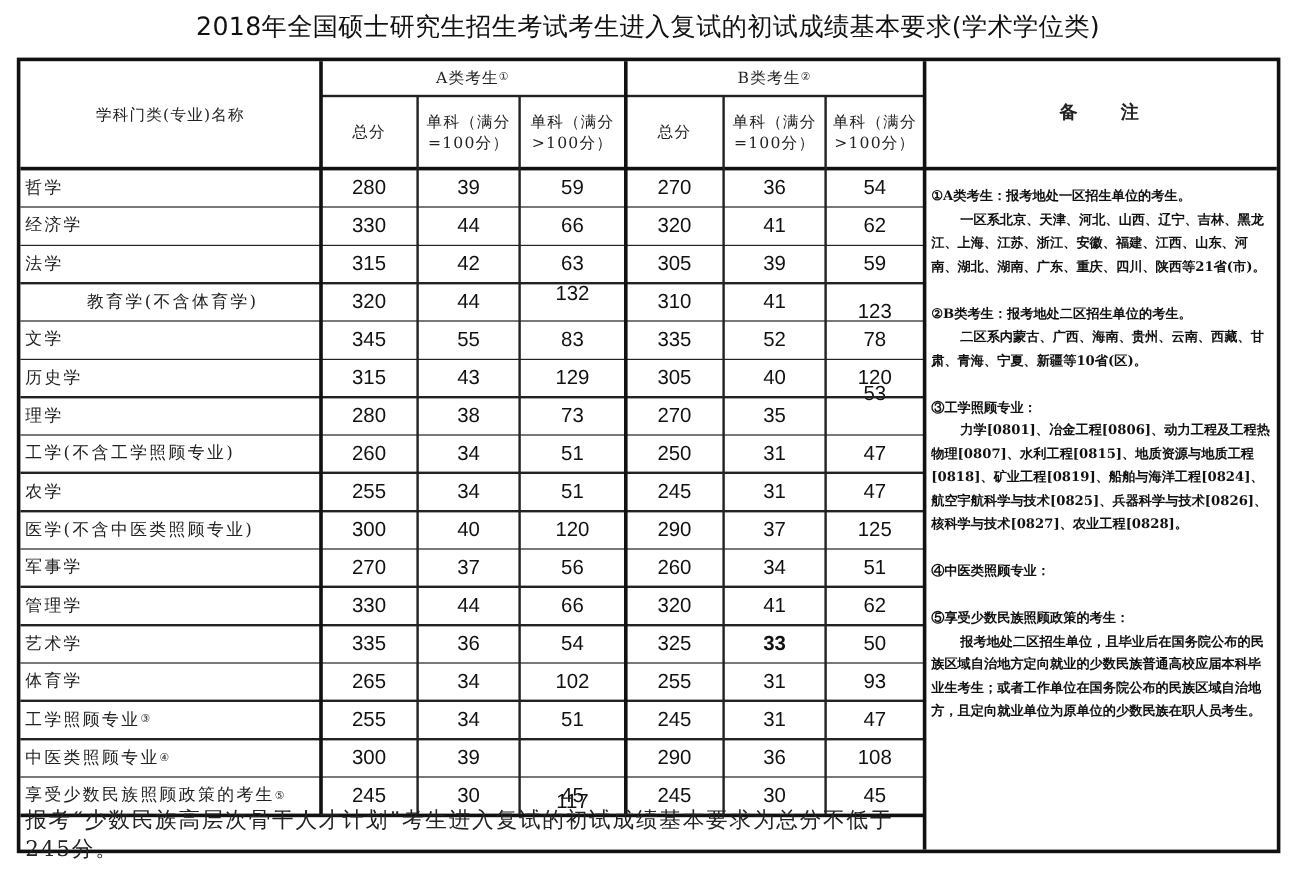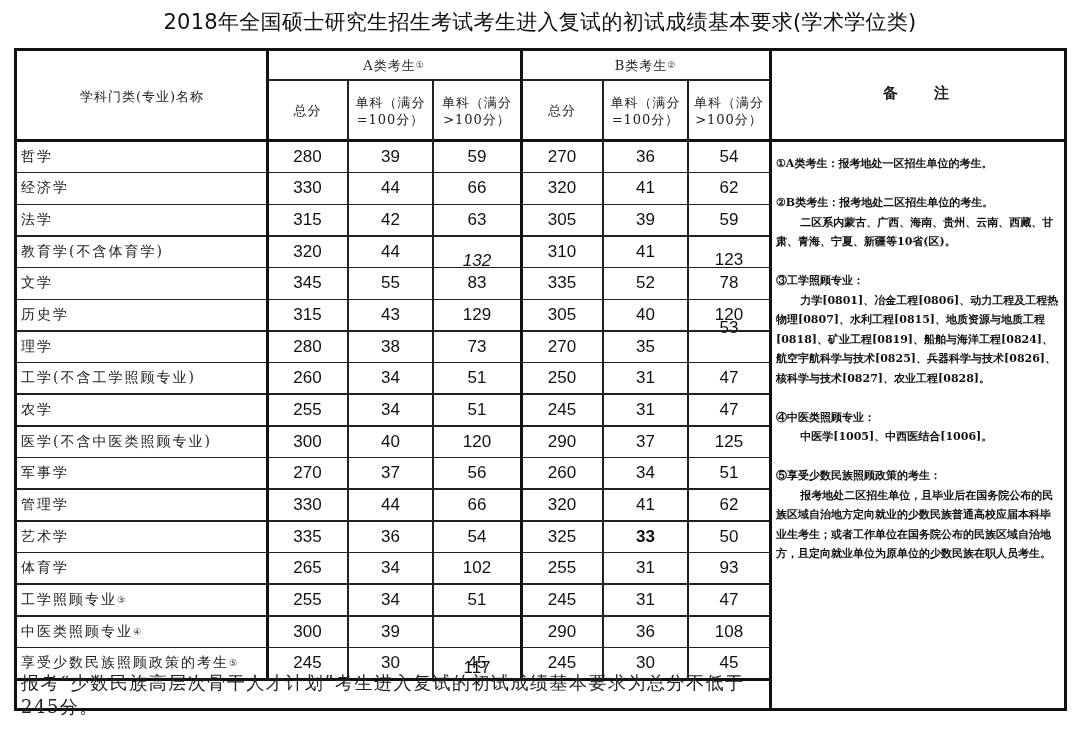--- a/index.html
+++ b/index.html
@@ -80,26 +80,26 @@
     <div class="cell num" style="left: 688px; top: 172.65px; width: 82px; height: 31.65px;">62</div>
     <div class="cell name" style="left: 17px; top: 204.3px; width: 250px; height: 31.65px;">
       <span>法学</span>
     </div>
     <div class="cell num" style="left: 267px; top: 204.3px; width: 81px; height: 31.65px;">315</div>
     <div class="cell num" style="left: 348px; top: 204.3px; width: 85px; height: 31.65px;">42</div>
     <div class="cell num" style="left: 433px; top: 204.3px; width: 88px; height: 31.65px;">63</div>
     <div class="cell num" style="left: 521px; top: 204.3px; width: 82px; height: 31.65px;">305</div>
     <div class="cell num" style="left: 603px; top: 204.3px; width: 85px; height: 31.65px;">39</div>
     <div class="cell num" style="left: 688px; top: 204.3px; width: 82px; height: 31.65px;">59</div>
-    <div class="cell name" style="left: 17px; top: 235.95px; width: 250px; height: 31.65px;">
+    <div class="cell name" style="left: 17px; top: 235.95px; width: 250px; height: 31.65px; justify-content: center;">
       <span>教育学(不含体育学)</span>
     </div>
     <div class="cell num" style="left: 267px; top: 235.95px; width: 81px; height: 31.65px;">320</div>
     <div class="cell num" style="left: 348px; top: 235.95px; width: 85px; height: 31.65px;">44</div>
-    <div class="cell num" style="left: 433px; top: 245px; width: 88px; height: 31.65px; font-style: italic;">132</div>
+    <div class="cell num" style="left: 433px; top: 229px; width: 88px; height: 31.65px;">132</div>
     <div class="cell num" style="left: 521px; top: 235.95px; width: 82px; height: 31.65px;">310</div>
     <div class="cell num" style="left: 603px; top: 235.95px; width: 85px; height: 31.65px;">41</div>
     <div class="cell num" style="left: 688px; top: 235.95px; width: 82px; height: 48px;">123</div>
     <div class="cell name" style="left: 17px; top: 267.6px; width: 250px; height: 31.65px;">
       <span>文学</span>
     </div>
     <div class="cell num" style="left: 267px; top: 267.6px; width: 81px; height: 31.65px;">345</div>
     <div class="cell num" style="left: 348px; top: 267.6px; width: 85px; height: 31.65px;">55</div>
     <div class="cell num" style="left: 433px; top: 267.6px; width: 88px; height: 31.65px;">83</div>
     <div class="cell num" style="left: 521px; top: 267.6px; width: 82px; height: 31.65px;">335</div>
@@ -245,25 +245,25 @@
     <div class="vline" style="left: 602px; top: 80px; height: 599.05px;"></div>
     <div class="vline" style="left: 687px; top: 80px; height: 599.05px;"></div>
     <div class="vline thick" style="left: 769px; top: 51px; height: 657px;"></div>
   </div>
 
 <div class="footer">报考“少数民族高层次骨干人才计划”考生进入复试的初试成绩基本要求为总分不低于245分。</div>
 
 <div class="notes">
   <div style="height:13px"></div>
   <p>①A类考生：报考地处一区招生单位的考生。</p>
+  <p class="indent">一区系北京、天津、河北、山西、辽宁、吉林、黑龙江、上海、江苏、浙江、安徽、福建、江西、山东、河南、湖北、湖南、广东、重庆、四川、陕西等21省(市)。</p>
   <div class="gap"></div>
   <p>②B类考生：报考地处二区招生单位的考生。</p>
   <p class="indent">二区系内蒙古、广西、海南、贵州、云南、西藏、甘肃、青海、宁夏、新疆等10省(区)。</p>
   <div class="gap"></div>
   <p>③工学照顾专业：</p>
   <p class="indent">力学[0801]、冶金工程[0806]、动力工程及工程热物理[0807]、水利工程[0815]、地质资源与地质工程[0818]、矿业工程[0819]、船舶与海洋工程[0824]、航空宇航科学与技术[0825]、兵器科学与技术[0826]、核科学与技术[0827]、农业工程[0828]。</p>
   <div class="gap"></div>
   <p>④中医类照顾专业：</p>
-  <p class="indent">中医学[1005]、中西医结合[1006]。</p>
   <div class="gap"></div>
   <p>⑤享受少数民族照顾政策的考生：</p>
   <p class="indent">报考地处二区招生单位，且毕业后在国务院公布的民族区域自治地方定向就业的少数民族普通高校应届本科毕业生考生；或者工作单位在国务院公布的民族区域自治地方，且定向就业单位为原单位的少数民族在职人员考生。</p>
 </div>
 
 </body></html>

